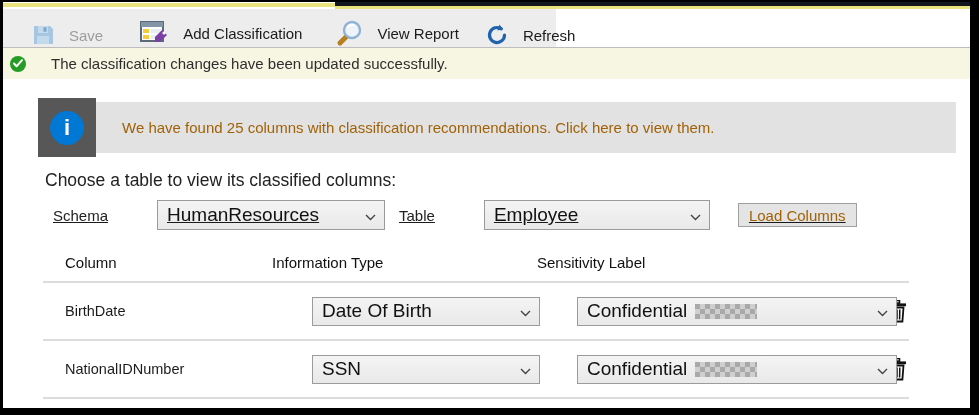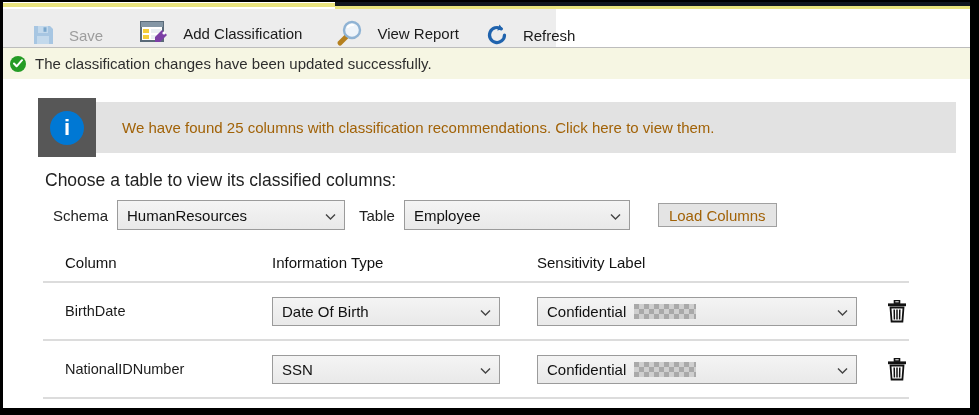--- a/index.html
+++ b/index.html
@@ -27,21 +27,21 @@
   .tb-btn { display:flex; align-items:center; gap:14px; cursor:pointer; white-space:nowrap; }
   .tb-btn .lbl { color:#1b1b1b; }
   .tb-btn.disabled .lbl { color:#9d9d9d; }
   .tb-sep { width:1px; height:26px; background:#c9c9c9; margin:0 14px 0 22px; }
   .sp-a { margin-right:34px; } .sp-b { margin-right:26px; } .sp-c { margin-right:0; }
   .icon { display:inline-flex; align-items:center; justify-content:center; }
 
   
   .status-bar {
     height:31px; background:#f6f6e3; display:flex; align-items:center;
-    padding-left:7px; gap:9px; font-size:15px; color:#2e2e2e;
+    padding-left:7px; gap:25px; font-size:15px; color:#2e2e2e;
   }
   .check-circle {
     width:16px; height:16px; border-radius:50%; background:#259c25; flex:0 0 auto;
     display:flex; align-items:center; justify-content:center;
   }
 
   
   .info-banner { margin:19px 0 0 35px; display:flex; align-items:center; }
   .info-square {
     width:58px; height:59px; background:#575757; flex:0 0 auto;
@@ -52,29 +52,29 @@
     display:flex; align-items:center; justify-content:center;
     color:#fff; font-size:22px; font-weight:bold; font-style:normal;
   }
   .info-bar {
     height:51px; background:#e2e2e2; flex:1; margin-right:14px;
     display:flex; align-items:center; padding-left:26px; font-size:15px; color:#a16207;
   }
 
   
   .heading { margin:13px 0 0 42px; font-size:17.5px; font-weight:normal; color:#222; }
-  .picker-row { margin:9px 0 0 50px; display:flex; align-items:center; font-size:15px; }
+  .picker-row { margin:9px 0 0 50px; display:flex; align-items:center; font-size:15px;text-decoration:underline; }
   .picker-row .plabel { color:#222; }
   .lab-schema { margin-right:9px; } .lab-table { margin:0 9px 0 14px; }
 
   .dropdown {
     position:relative; height:30px; border:1px solid #9b9b9b;
     background:linear-gradient(#f4f4f4,#e9e9e9);
     display:flex; align-items:center; padding:0 24px 0 9px;
-    font-size:15px; color:#111; cursor:pointer; overflow:hidden;
+    font-size:19px; color:#111; cursor:pointer; overflow:hidden;margin-left:40px;
   }
   .dd-schema { width:228px; } .dd-table { width:226px; }
   .dd-info   { width:228px; height:29px; } .dd-sens { width:320px; height:29px; }
   .chev { position:absolute; right:8px; top:50%; transform:translateY(-50%); }
 
   .load-btn {
     margin-left:28px; height:24px; padding:0 10px; font-size:15px;
     background:#e4e4e4; border:1px solid #a0a0a0; color:#a16207; cursor:pointer;
     font-family:"Liberation Sans", sans-serif;
   }

